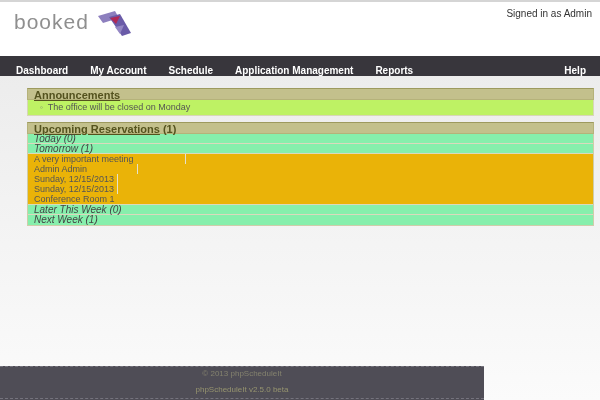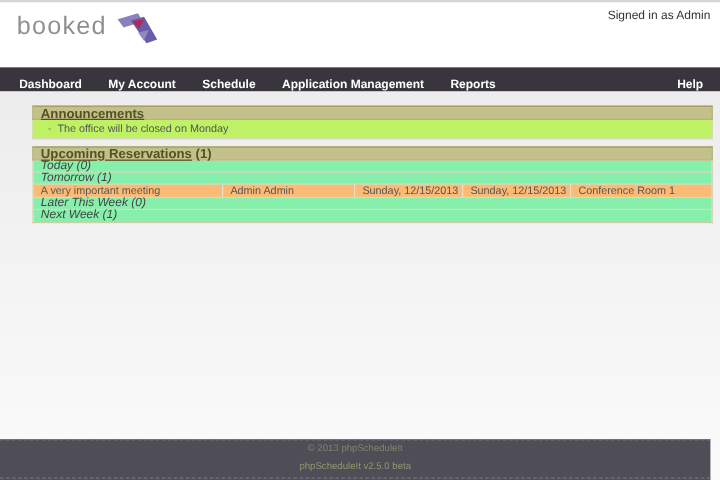--- a/index.html
+++ b/index.html
@@ -41,34 +41,34 @@
   }
   .bullet { display:inline-block; margin-right:5px; color:#777; font-size:8px; }
   .spacer { height:6px; }
 
   .list { border:1px solid #cfcdaa; border-top:none; background:#fafaf8; }
   .row-group {
     background:#86efac; font-size:10px; font-style:italic; color:#444;
     padding:0 6px; height:10px; line-height:10px; border-bottom:1px solid #dbd9bd;
   }
   .row-group:last-child { border-bottom:none; }
-  .row-res { display:flex; background:#fdba74; border-bottom:1px solid #dbd9bd; cursor:pointer; }
+  .row-res { display:flex; background:#eab308; border-bottom:1px solid #dbd9bd; cursor:pointer;flex-direction:column; }
   .row-res .cell {
     font-size:9px; color:#555; padding:0 6px; height:10px; line-height:10px;
     border-right:1px solid #e3e1cf; overflow:hidden; white-space:nowrap;
   }
   .cell.c-title { width:158px; }
   .cell.c-user { width:110px; }
   .cell.c-start { width:90px; }
   .cell.c-end { width:90px; }
   .cell.c-resource { flex:1; border-right:none; }
 
   
   .footer {
-    position:absolute; left:0; bottom:0; width:592px; height:34px;
+    position:absolute; left:0; bottom:0; width:484px; height:34px;
     background:#4f4d56; border-top:1px dashed #75737d; text-align:center;
   }
   .footer-inner { border-bottom:1px dashed #75737d; padding:2px 0 2px; }
   .footer-copy { font-size:8px; color:#84826e; line-height:9px; }
   .footer-version { font-size:8px; color:#96946f; line-height:9px; cursor:pointer; display:inline-block; }
 </style>
 </head>
 <body>
 
 <div class="top-strip"></div>

